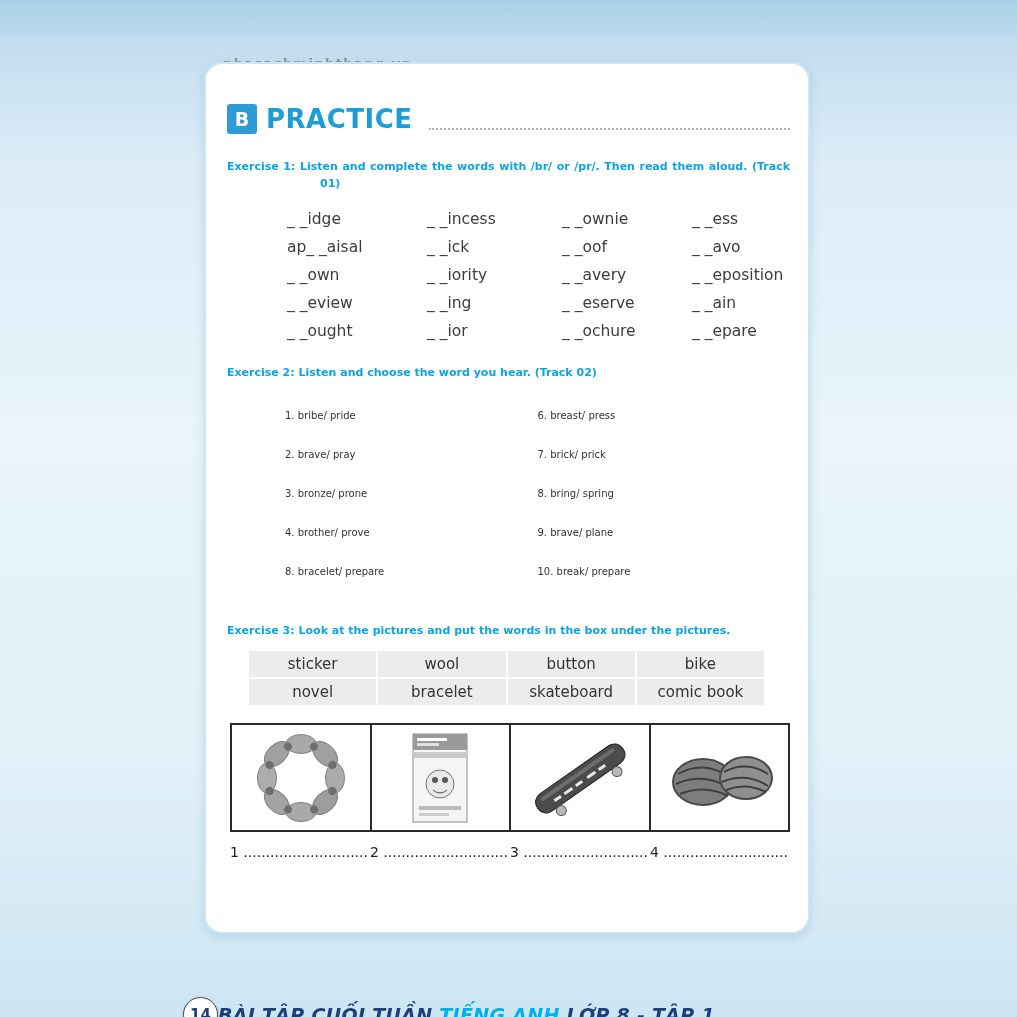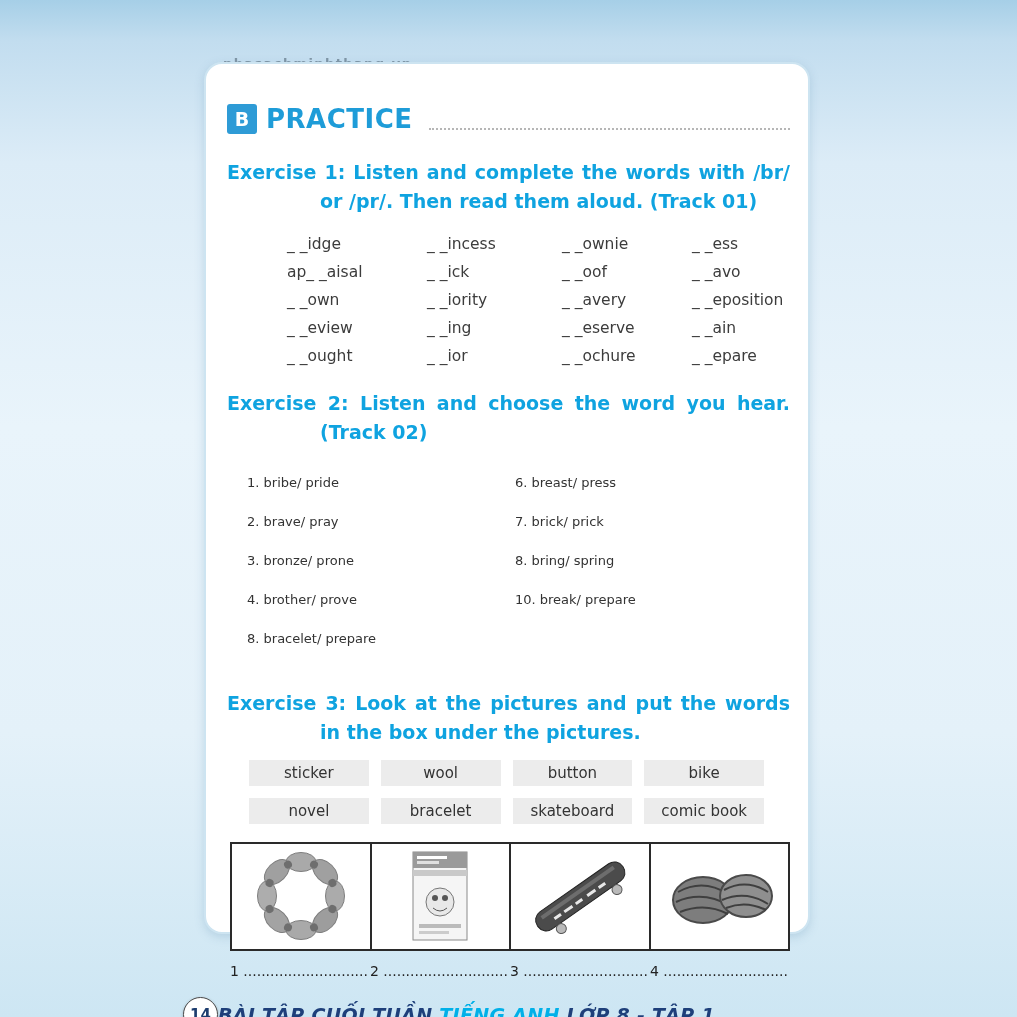--- a/index.html
+++ b/index.html
@@ -19,34 +19,34 @@
     padding:40px 18px 0 21px;
   }
   .practice-header{display:flex;align-items:center;}
   .badge{
     width:30px;height:30px;border-radius:3px;background:#2e9bd6;color:#fff;
     font-weight:bold;font-size:19px;display:flex;align-items:center;justify-content:center;flex:0 0 auto;
   }
   .practice-title{color:#1e9cd8;font-size:26px;font-weight:bold;margin-left:9px;letter-spacing:.5px;}
   .dotted-rule{flex:1;border-bottom:2px dotted #b6b6b6;margin-left:16px;align-self:flex-end;margin-bottom:4px;}
   .ex-heading{
-    color:#0fa3e0;font-weight:bold;font-size:19px;line-height:1.55;
+    color:#0fa3e0;font-weight:bold;font-size:11px;line-height:1.55;
     margin:24px 0 0 0;padding-left:93px;text-indent:-93px;text-align:justify;
   }
   .word-grid{
     margin:18px 11px 0 60px;display:grid;grid-template-columns:140px 135px 130px 160px;
     row-gap:10px;font-size:15.5px;line-height:18px;color:#3c3c3c;
   }
-  .pairs{display:flex;margin:26px 0 0 20px;font-size:13px;color:#333;}
+  .pairs{display:flex;margin:26px 0 0 58px;font-size:10px;color:#333;}
   .pair-col{width:268px;}
   .pair-item{margin-bottom:21px;line-height:18px;}
   .ex-heading.third{margin-top:20px;}
   .word-box{
     margin:12px 0 0 22px;width:515px;display:grid;grid-template-columns:repeat(4,1fr);
-    gap:12px;font-size:15px;color:#333;
+    gap:2px;font-size:15px;color:#333;
   }
   .wb-cell{background:#ececec;text-align:center;padding:4px 0;line-height:18px;}
   .pic-row{margin:18px 0 0 3px;display:flex;}
   .pic-box{
     width:139px;height:105px;border:2px solid #2a2a2a;background:#fff;
     display:flex;align-items:center;justify-content:center;box-sizing:content-box;
   }
   .pic-box + .pic-box{border-left:none;}
   .answers{margin:12px 0 0 3px;display:flex;font-size:14px;color:#222;}
   .answer{width:143px;white-space:nowrap;}
@@ -109,20 +109,21 @@
         <div class="pair-item">1. bribe/ pride</div>
         <div class="pair-item">2. brave/ pray</div>
         <div class="pair-item">3. bronze/ prone</div>
         <div class="pair-item">4. brother/ prove</div>
         <div class="pair-item">8. bracelet/ prepare</div>
       </div>
       <div class="pair-col">
         <div class="pair-item">6. breast/ press</div>
         <div class="pair-item">7. brick/ prick</div>
         <div class="pair-item">8. bring/ spring</div>
+        <div class="pair-item">9. brave/ plane</div>
         <div class="pair-item">10. break/ prepare</div>
       </div>
     </div>
 
     <p class="ex-heading third">Exercise 3: Look at the pictures and put the words in the box under the pictures.</p>
 
     <div class="word-box">
       <div class="wb-cell">sticker</div>
       <div class="wb-cell">wool</div>
       <div class="wb-cell">button</div>

